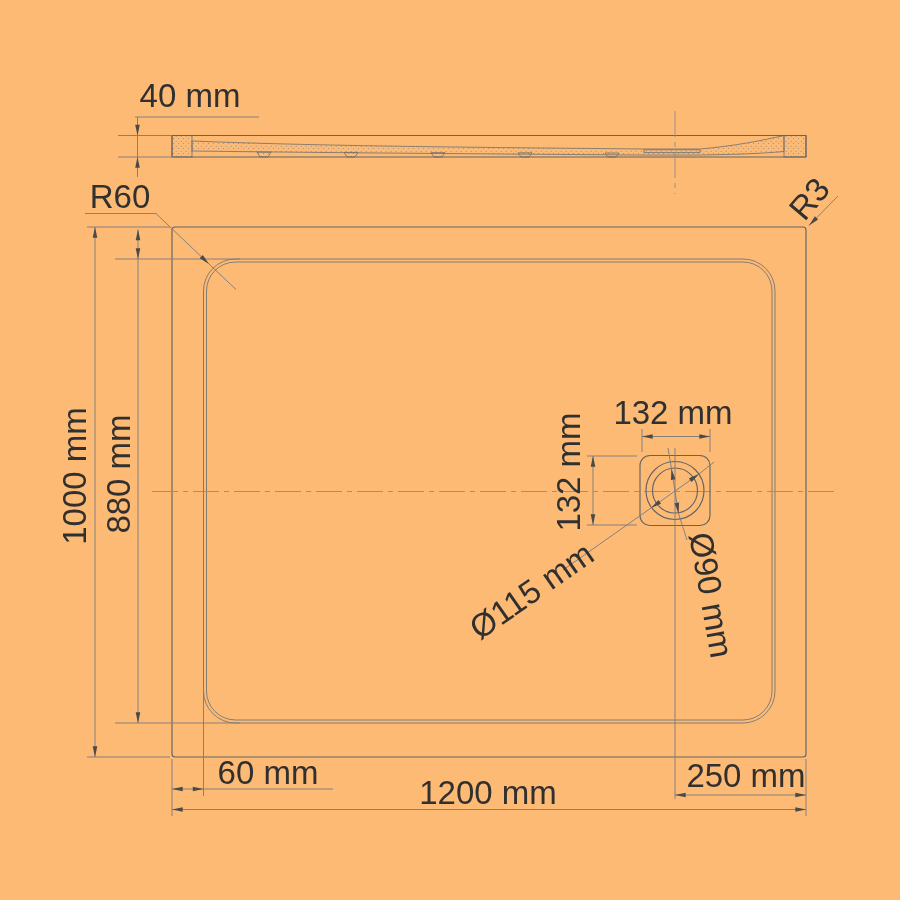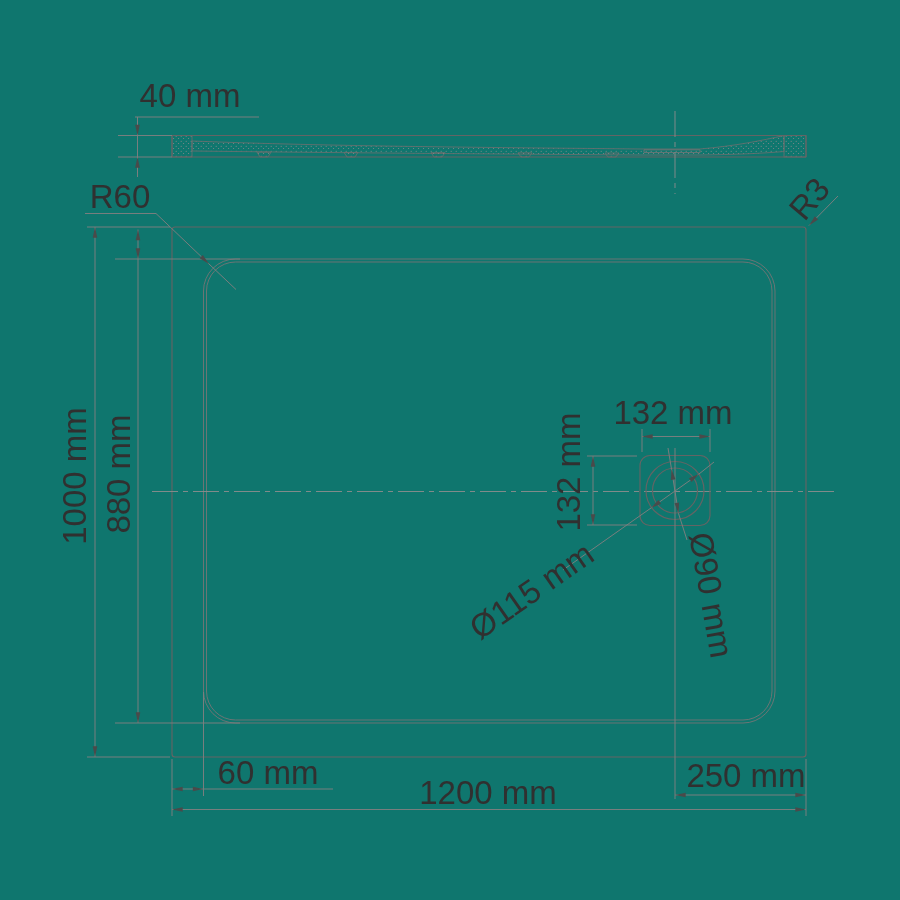--- a/index.html
+++ b/index.html
@@ -1,16 +1,16 @@
 <!DOCTYPE html>
 <html><head>
 <meta charset="utf-8">
 <style>
   html,body { margin:0; padding:0; background:#fff; }
-  #canvas { position:relative; width:900px; height:900px; background:#0f766e; overflow:hidden; }
+  #canvas { position:relative; width:900px; height:900px; background:#fdba74; overflow:hidden; }
   svg { display:block; }
   .obj  { stroke:#646464; stroke-width:1.15; fill:none; }
   .obj2 { stroke:#757575; stroke-width:0.9;  fill:none; }
   .dim  { stroke:#7e7e7e; stroke-width:0.95; fill:none; }
   .cl   { stroke:#8d8d8d; stroke-width:0.9;  fill:none; stroke-dasharray:26 5 5 5; }
   .band { stroke:#6f6f6f; stroke-width:0.8; }
   .lbl  { fill:#303030; font-family:"Liberation Sans", sans-serif; font-size:33px; }
 </style>
 </head>
 <body>

